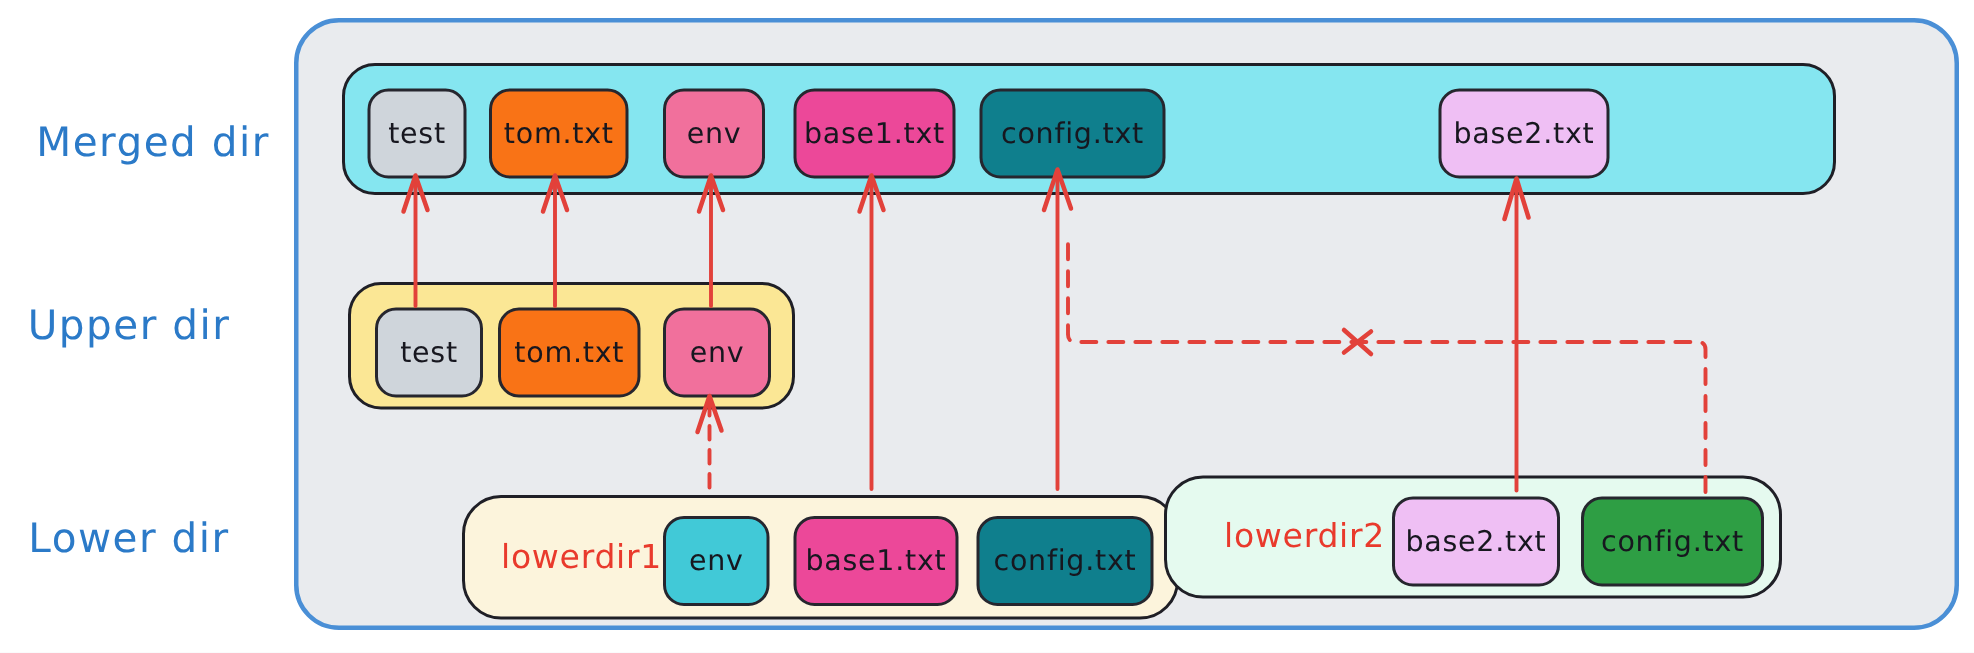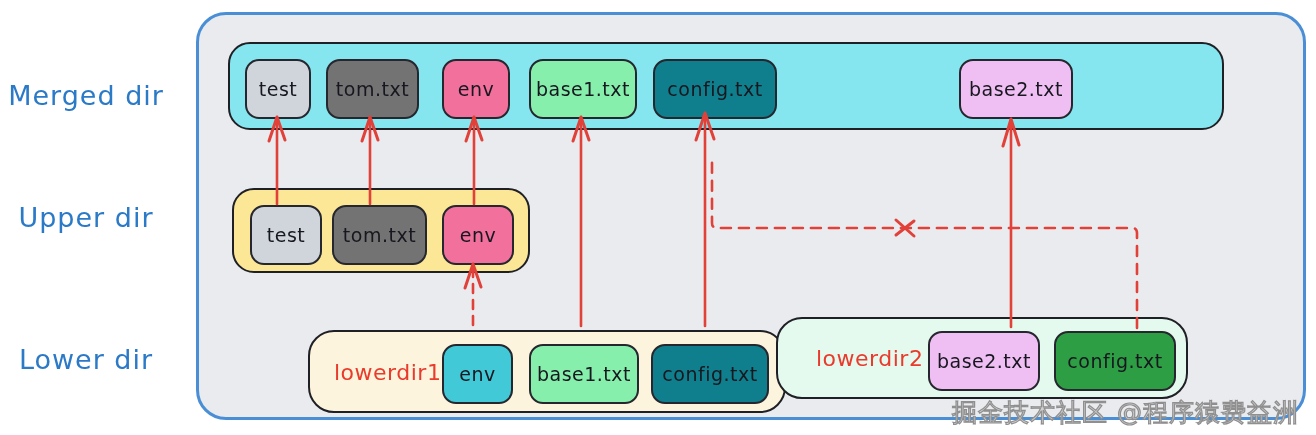--- a/index.html
+++ b/index.html
@@ -23,44 +23,44 @@
   .lower-dir1{left:308px;top:330px;width:478px;height:83px;background:#fcf4dc;border-radius:26px;}
   .lower-dir2{left:776px;top:317px;width:412px;height:82px;background:#e5faef;border-radius:26px;}
   .file{
     position:absolute;top:15px;height:60px;box-sizing:border-box;
     border:2.5px solid #26262e;border-radius:14px;
     display:flex;align-items:center;justify-content:center;
     font-size:19px;color:#17171f;letter-spacing:0.5px;
   }
   .low .file{top:12px;}
   .box-gray{background:#cfd5db;}
-  .box-blue{background:#737373;}
+  .box-blue{background:#f97316;}
   .box-pink{background:#f1709c;}
-  .box-lightpink{background:#86efac;}
+  .box-lightpink{background:#ec4899;}
   .box-teal{background:#0f7f8d;}
   .box-violet{background:#efbff4;}
   .box-cyan{background:#41c9d7;}
   .box-green{background:#2e9e44;}
   .dir-label{
     position:absolute;color:#e93a2c;font-size:22px;letter-spacing:0.5px;
     top:50%;transform:translateY(-50%);
   }
   .arrows{position:absolute;left:0;top:0;width:1316px;height:435px;pointer-events:none;}
   .watermark{
     position:absolute;left:952px;top:396px;width:360px;
     font-size:25px;letter-spacing:1px;white-space:nowrap;
     color:#d2d2d2;-webkit-text-stroke:1.2px #8f8f8f;z-index:5;
   }
 </style>
 </head>
 <body>
 
 <div class="canvas">
 
-  <div class="row-label" style="top:80px;">Merged dir</div>
+  <div class="row-label" style="top:80px;padding-left:16px;">Merged dir</div>
   <div class="row-label" style="top:202px;">Upper dir</div>
   <div class="row-label" style="top:344px;">Lower dir</div>
 
   <div class="outer"></div>
 
   <div class="dir merged-dir">
     <div class="file box-gray" style="left:15px;width:66px;">test</div>
     <div class="file box-blue" style="left:96px;width:93px;">tom.txt</div>
     <div class="file box-pink" style="left:212px;width:68px;">env</div>
     <div class="file box-lightpink" style="left:299px;width:108px;">base1.txt</div>
@@ -122,14 +122,13 @@
 
     <g>
       <path d="M1137 328 V233 Q1137 228 1132 228 H717 Q712 228 712 223 V155" stroke-dasharray="10 8"></path>
     </g>
     <g stroke-width="3">
       <line x1="896" y1="220" x2="914" y2="236"></line>
       <line x1="914" y1="221" x2="896" y2="235"></line>
     </g>
   </svg>
 
-  <div class="watermark">掘金技术社区 @程序猿费益洲</div>
 </div>
 
 </body></html>

